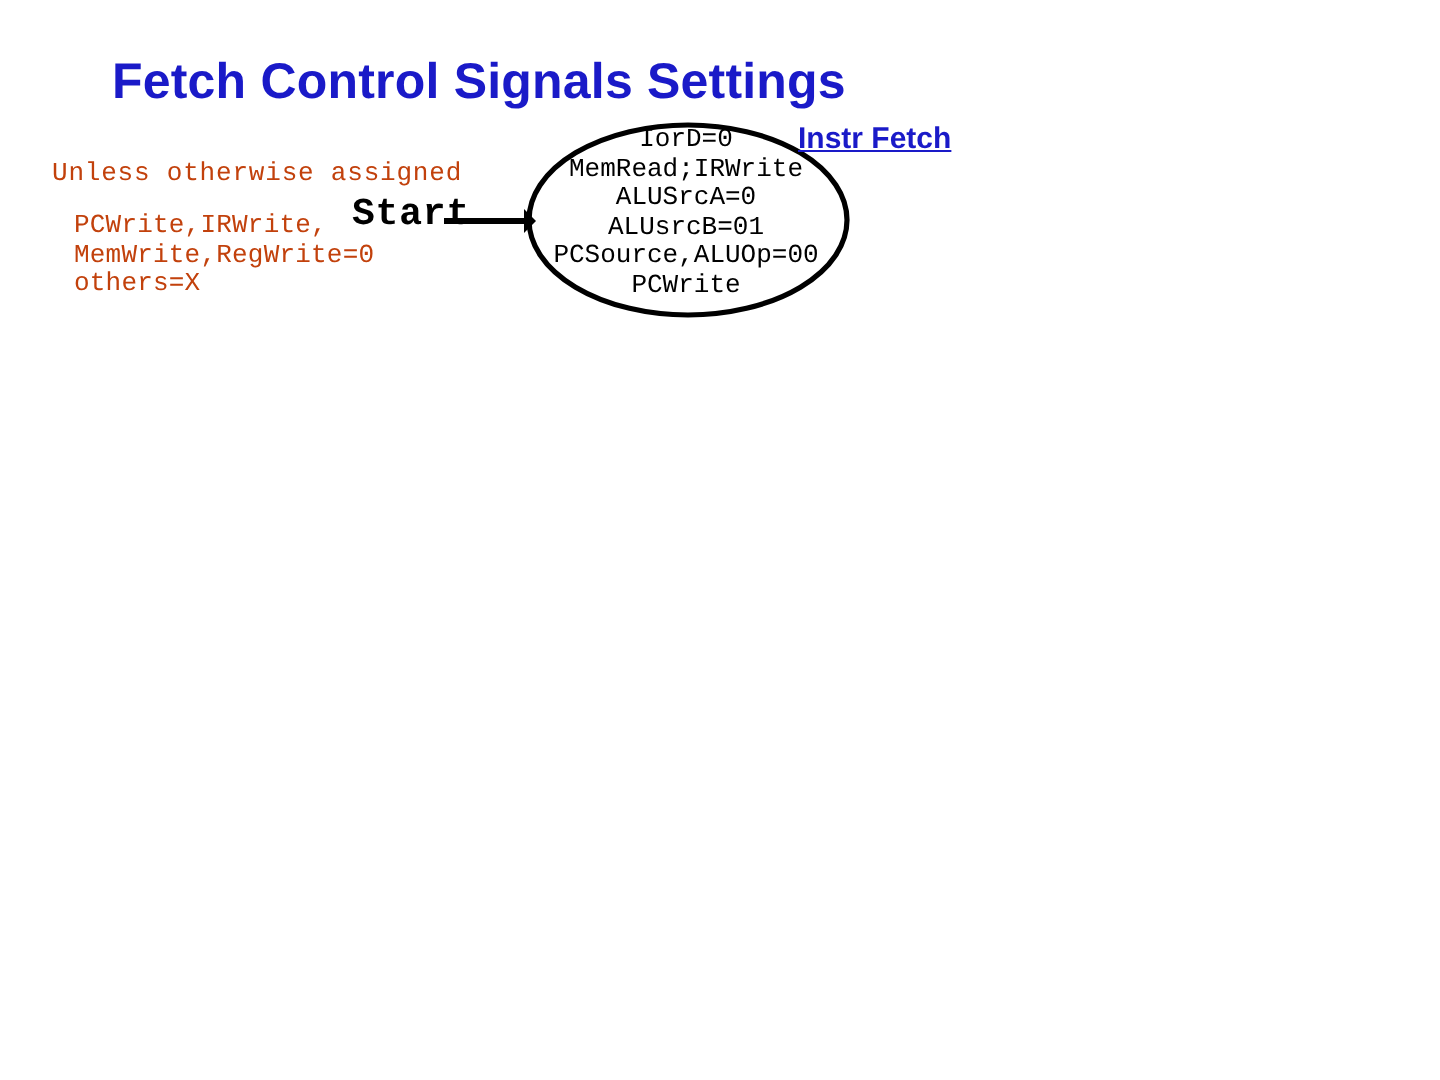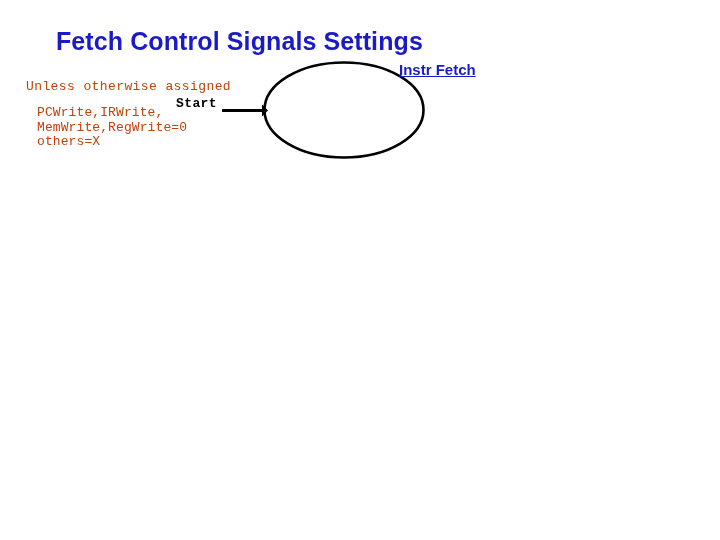--- a/index.html
+++ b/index.html
@@ -50,21 +50,21 @@
     top: 106px;
     letter-spacing: 0.1px;
   }
 
   
   #start-label {
     position: absolute;
     left: 176px;
     top: 96px;
     font-family: "Liberation Mono", "DejaVu Sans Mono", monospace;
-    font-size: 13px;
+    font-size: 19px;
     font-weight: bold;
     color: #000000;
     white-space: nowrap;
     letter-spacing: 0.4px;
   }
   #start-arrow {
     position: absolute;
     left: 222px;
     top: 100px;
     width: 48px;
@@ -125,16 +125,24 @@
 
   <svg id="start-arrow" viewBox="0 0 48 22">
     <line x1="0" y1="10.5" x2="40" y2="10.5" stroke="#000000" stroke-width="2.6" shape-rendering="crispEdges"></line>
     <path d="M 40 4.5 L 46 10.5 L 40 16.5 Z" fill="#000000"></path>
   </svg>
 
   <svg id="state-ellipse-shape" viewBox="0 0 164 102">
     <ellipse cx="82" cy="51" rx="79.5" ry="47.5" fill="none" stroke="#000000" stroke-width="2.6"></ellipse>
   </svg>
 
+  <div id="state-ellipse-text">
+    <div>IorD=0</div>
+    <div>MemRead;IRWrite</div>
+    <div>ALUSrcA=0</div>
+    <div>ALUsrcB=01</div>
+    <div>PCSource,ALUOp=00</div>
+    <div>PCWrite</div>
+  </div>
 
   <div id="state-name-label">Instr Fetch</div>
 
 </div>
 
 </body></html>

